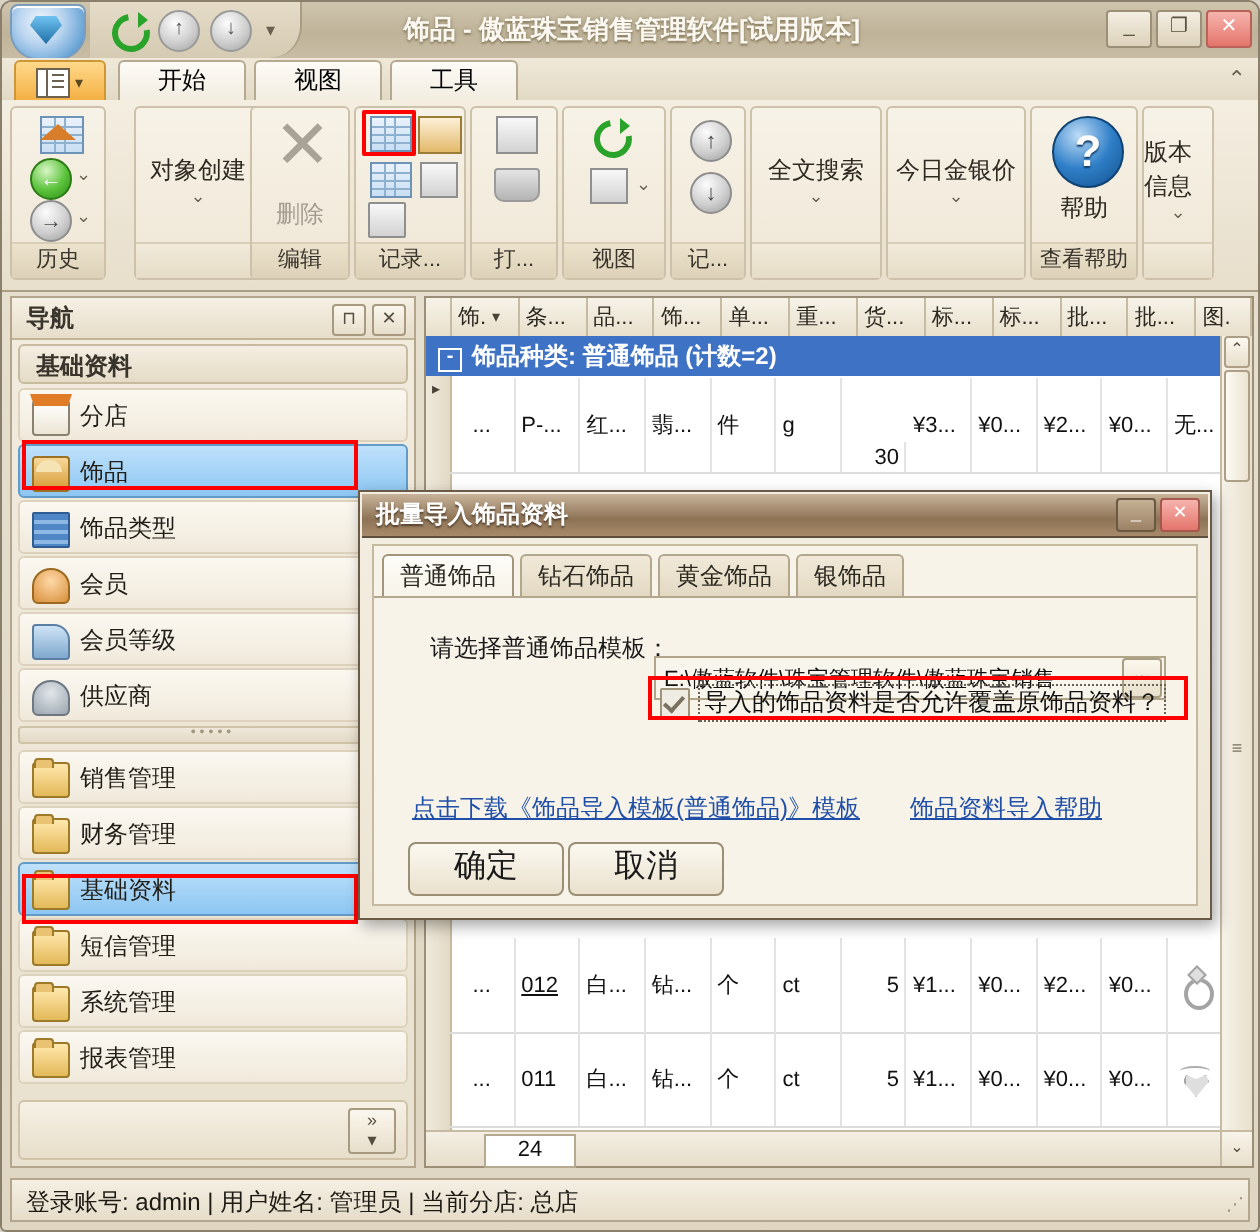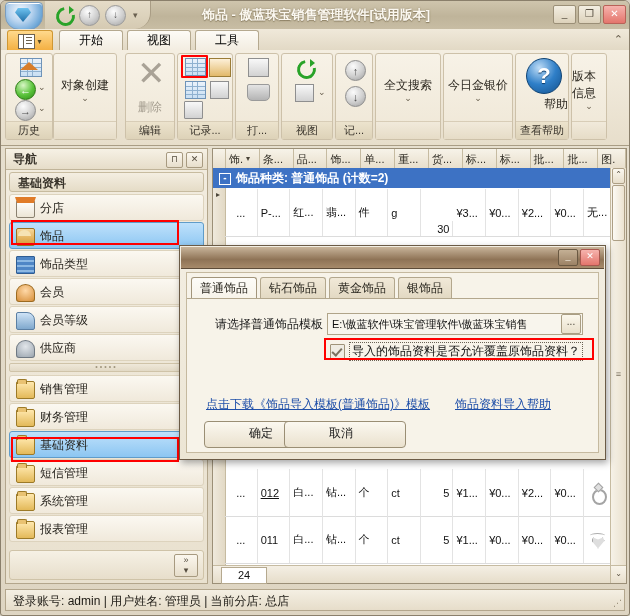--- a/index.html
+++ b/index.html
@@ -367,21 +367,21 @@
   .vscroll .grip{
     position:absolute;left:1px;right:1px;top:200px;height:12px;
     text-align:center;font-size:9px;color:#7b7160;line-height:12px;
   }
   .gridfoot{
     position:absolute;left:0;right:0;bottom:0;height:17px;
     background:linear-gradient(#f4efe4,#e6ddca);
     border-top:1px solid #c6bba1;
   }
   .gridfoot .pg{
-    position:absolute;left:8px;top:1px;width:44px;height:15px;
+    position:absolute;left:29px;top:1px;width:44px;height:15px;
     background:#fff;border:1px solid #b5a98f;
     font-size:11px;line-height:14px;text-align:center;color:#111;
   }
   .gridfoot .rightbox{
     position:absolute;right:0;top:0;width:15px;height:17px;
     background:linear-gradient(#f8f4ea,#e8dfcc);
     border-left:1px solid #c6bba1;
     font-size:8px;text-align:center;line-height:16px;color:#5b5344;
   }
 
@@ -421,21 +421,21 @@
     border:1px solid #b3a78d;border-bottom:none;border-radius:3px 3px 0 0;
     background:linear-gradient(#f1e9d8,#e2d8c2);
     font-size:12px;color:#2c2921;
   }
   .dtab.active{background:linear-gradient(#fdfcf8,#f7f3e9);border-color:#a2957b;}
   .dtabline{position:absolute;left:0;right:0;top:25px;height:1px;background:#b3a78d;}
   .dform{position:absolute;left:0;right:0;top:26px;bottom:0;}
   .flabel{position:absolute;font-size:12px;color:#1a1a1a;}
   .pathwrap{
     position:absolute;display:flex;align-items:center;
-    border:1px solid #b0a489;background:#f8f5ed;height:20px;
+    border:1px solid #b0a489;background:#f8f5ed;height:20px;margin-top:15px;
   }
   .pathwrap .pv{
     flex:1;font-size:11px;color:#111;padding-left:4px;
     overflow:hidden;white-space:nowrap;
   }
   .pathwrap .browse{
     width:18px;height:18px;margin:0 1px;
     border:1px solid #a99d83;border-radius:2px;
     background:linear-gradient(#fbf7ec,#e9e0cc);
     font-size:10px;text-align:center;line-height:14px;color:#4a4438;
@@ -451,21 +451,21 @@
   }
   .chklabel{font-size:12px;color:#111;border:1px dotted #6a6254;padding:0 2px;}
   .hinttext{position:absolute;font-size:12px;color:#1f4fa8;}
   .dlink{
     position:absolute;font-size:12px;color:#1f4fa8;text-decoration:underline;
   }
   .dbtn{
     position:absolute;height:25px;width:76px;
     border:1px solid #9a8e74;border-radius:4px;
     background:linear-gradient(#fbf8f0,#eae1ce);
-    font-size:12px;color:#1a1a1a;line-height:23px;padding-left:44px;
+    font-size:16px;color:#1a1a1a;text-align:center;line-height:23px;
   }
   .dlgredbox{position:absolute;border:2px solid #f00;box-sizing:border-box;pointer-events:none;}
 
   
   .statusbar{
     position:absolute;left:4px;right:4px;bottom:4px;height:22px;
     background:linear-gradient(#f4efe3,#e6ddca);
     border:1px solid #b3a68c;box-sizing:border-box;padding-left:26px;
   }
   .statusbar .st{
@@ -520,21 +520,21 @@
         <div class="ic grid" style="left:14px;top:4px;width:20px;height:17px;"></div>
         <div class="ic house" style="left:14px;top:8px;"></div>
         <div class="circbtn green" style="position:absolute;left:9px;top:25px;width:19px;height:19px;">←</div>
         <div class="circbtn" style="position:absolute;left:9px;top:46px;width:19px;height:19px;">→</div>
         <div style="position:absolute;left:32px;top:28px;font-size:9px;color:#6a604f;">⌄</div>
         <div style="position:absolute;left:32px;top:49px;font-size:9px;color:#6a604f;">⌄</div>
       </div>
       <div class="glabel hl">历史</div>
     </div>
 
-    <div class="group" style="left:52px;width:64px;">
+    <div class="group" style="left:66px;width:64px;">
       <div class="gbody">
         <div class="bigbtn">
           <span class="cap">对象创建</span>
           <span class="car">⌄</span>
         </div>
       </div>
       <div class="glabel"></div>
     </div>
 
     <div class="group" style="left:124px;width:50px;">
@@ -600,21 +600,21 @@
           <span class="cap">今日金银价</span>
           <span class="car">⌄</span>
         </div>
       </div>
       <div class="glabel"></div>
     </div>
 
     <div class="group" style="left:514px;width:54px;">
       <div class="gbody">
         <div class="helpq" style="left:10px;top:4px;">?</div>
-        <div style="position:absolute;left:0;right:0;top:42px;text-align:right;font-size:12px;color:#2e2a22;">帮助</div>
+        <div style="position:absolute;left:0;right:0;top:42px;text-align:center;font-size:12px;color:#2e2a22;">帮助</div>
       </div>
       <div class="glabel hl">查看帮助</div>
     </div>
 
     <div class="group" style="left:570px;width:36px;">
       <div class="gbody">
         <div class="bigbtn">
           <span class="cap">版本信息</span>
           <span class="car">⌄</span>
         </div>
@@ -786,20 +786,21 @@
     </div>
 
     <div class="gridfoot">
       <div class="pg">24</div>
       <div class="rightbox">⌄</div>
     </div>
   </div>
 
   <div class="dialog">
     <div class="dlgbar">
+      <div class="dt">批量导入饰品资料</div>
       <div class="dbtns">
         <div class="db">_</div>
         <div class="db close">✕</div>
       </div>
     </div>
 
     <div class="dlgbody">
       <div class="dtabs">
         <div class="dtab active">普通饰品</div>
         <div class="dtab">钻石饰品</div>

